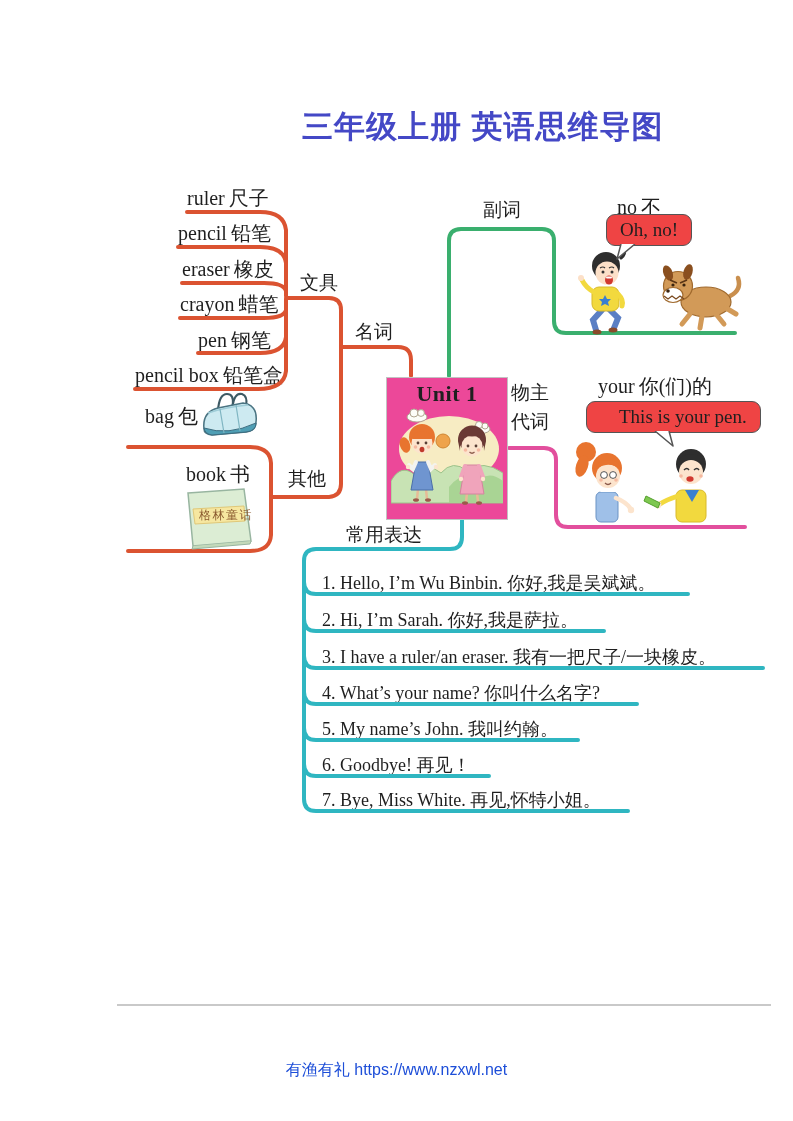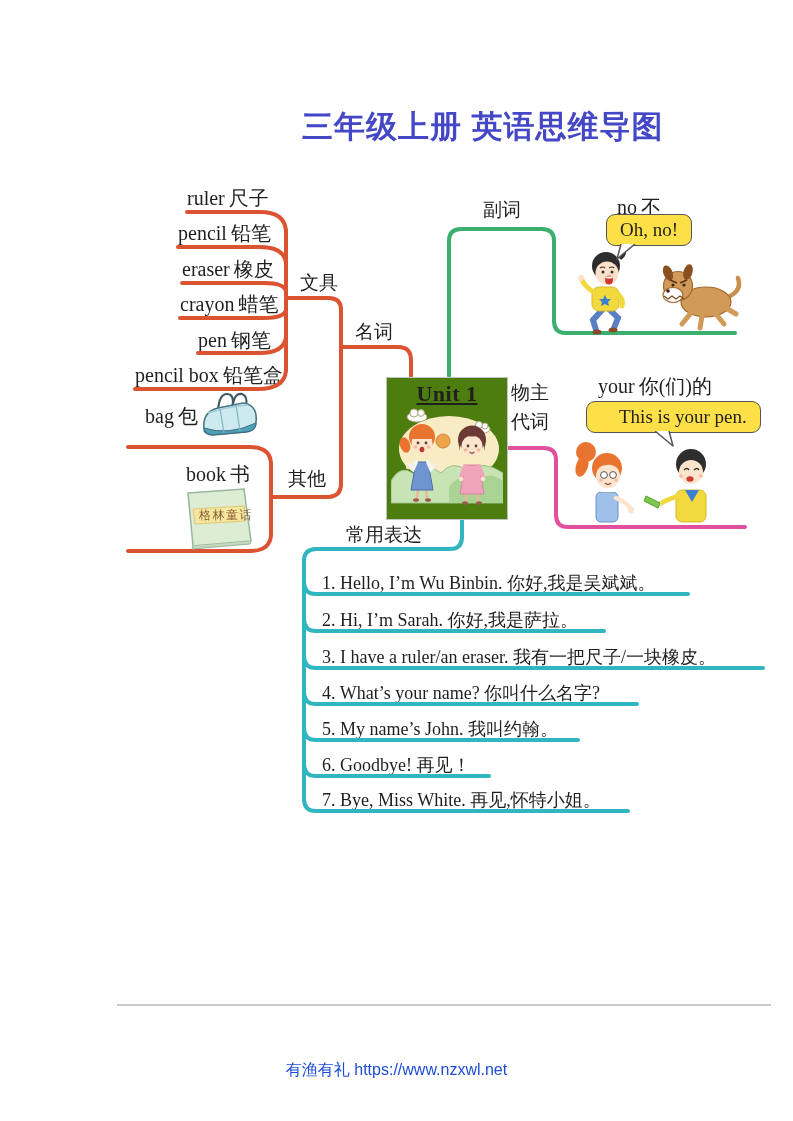--- a/index.html
+++ b/index.html
@@ -5,25 +5,25 @@
   html,body{margin:0;padding:0;background:#fff;}
   .page{position:relative;width:793px;height:1121px;background:#ffffff;overflow:hidden;
         font-family:"Liberation Serif","DejaVu Serif",serif;color:#1f1f1f;}
   .abs{position:absolute;white-space:nowrap;}
   .title{font-family:"Liberation Sans","DejaVu Sans",sans-serif;font-weight:bold;
          font-size:31px;color:#4448c6;letter-spacing:1px;}
   .node{font-size:20px;line-height:24px;}
   .node .zh{margin-left:4px;}
   .lbl{font-size:19px;line-height:24px;}
   .sentence{font-size:18px;line-height:22px;}
-  .bubble{position:absolute;background:#fde047;border:1.6px solid #555;border-radius:9px;
+  .bubble{position:absolute;background:#ef4444;border:1.6px solid #555;border-radius:9px;
           padding:3px 13px;font-size:19px;line-height:24px;white-space:nowrap;z-index:6;}
   .tail{position:absolute;z-index:7;}
-  .unitbox{position:absolute;left:386px;top:377px;width:122px;height:143px;background:#4d7c0f;
-           border:1.5px solid #c2c2c2;box-sizing:border-box;text-align:center;z-index:5;text-decoration:underline;}
+  .unitbox{position:absolute;left:386px;top:377px;width:122px;height:143px;background:#ec4899;
+           border:1.5px solid #c2c2c2;box-sizing:border-box;text-align:center;z-index:5;}
   .unitbox .unit-label{font-size:22px;font-weight:bold;margin-top:3px;letter-spacing:0.5px;}
   .connector-svg{position:absolute;left:0;top:0;z-index:1;pointer-events:none;}
   .scene{position:absolute;z-index:4;}
   .divider{position:absolute;left:117px;top:1004px;width:654px;height:0;
            border-top:2px solid #c9c9c9;}
   .footer{position:absolute;left:0;top:1060px;width:100%;text-align:center;
           font-family:"Liberation Sans","DejaVu Sans",sans-serif;font-size:16px;color:#1d4ed8;}
 </style>
 </head>
 <body>

